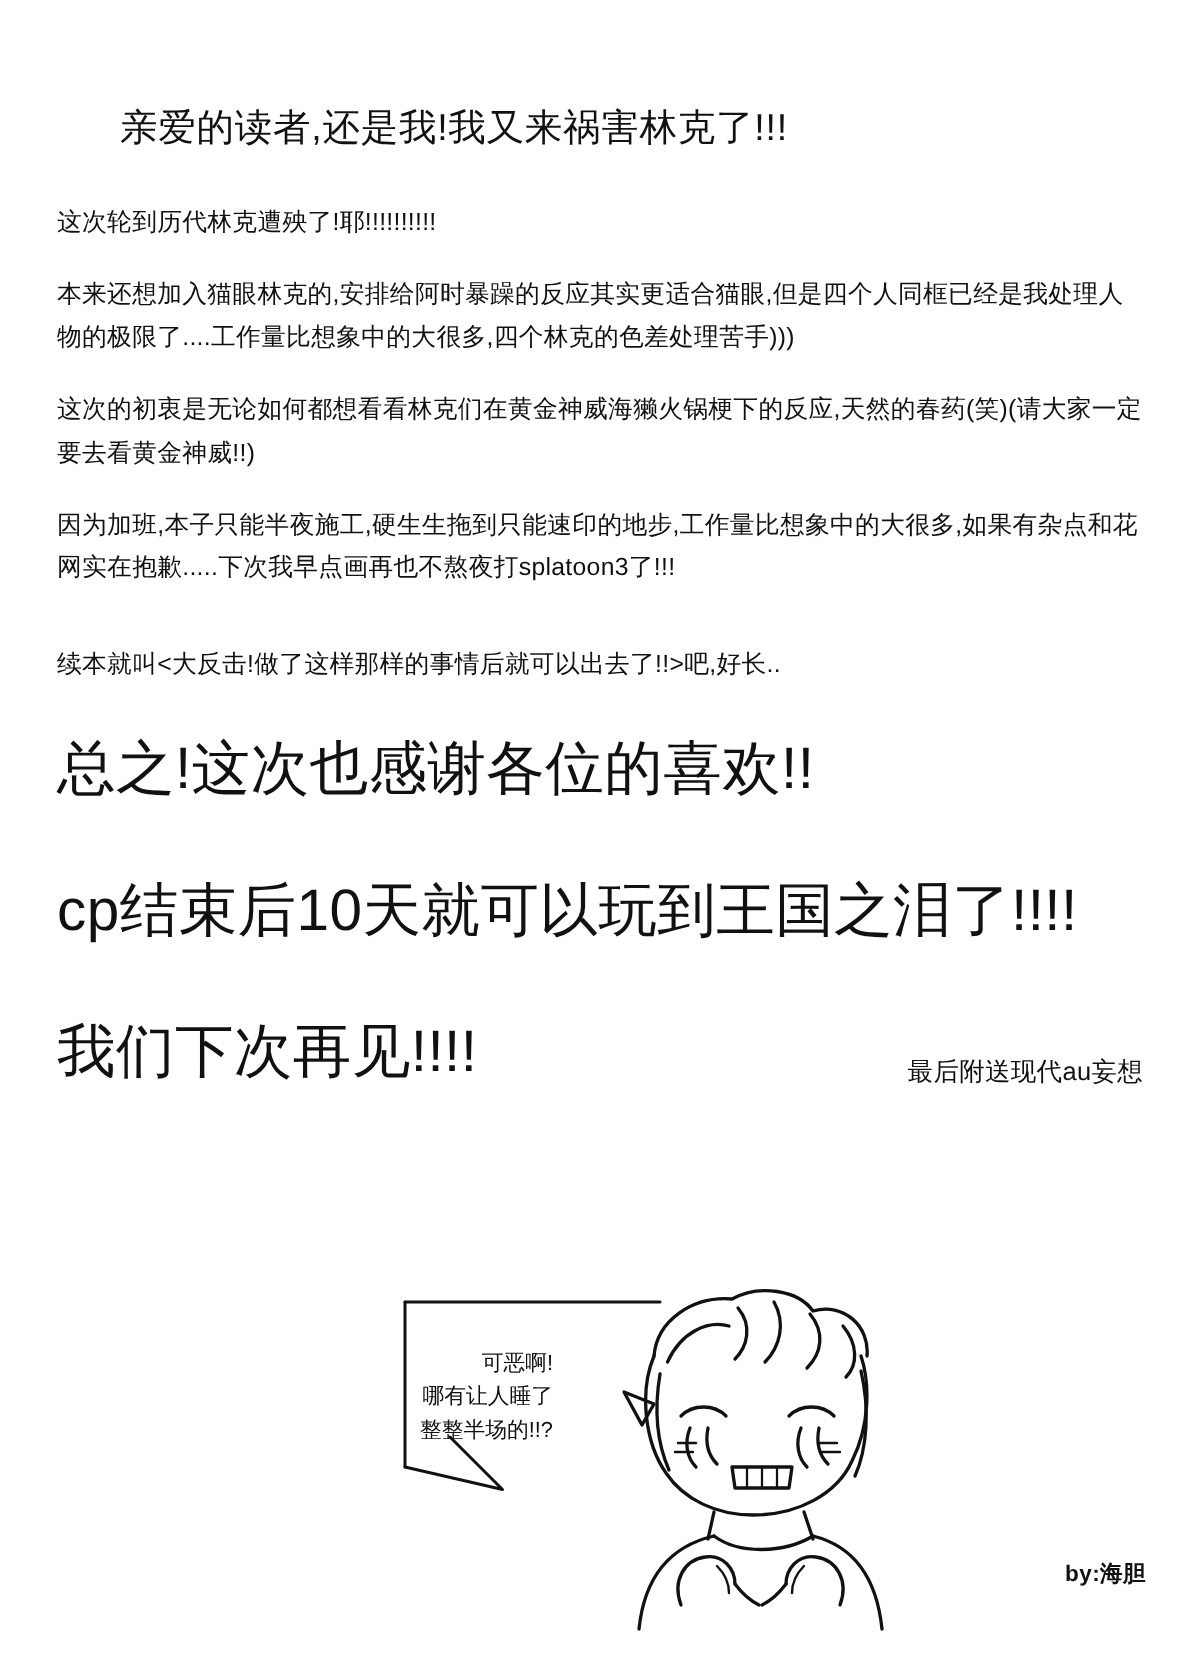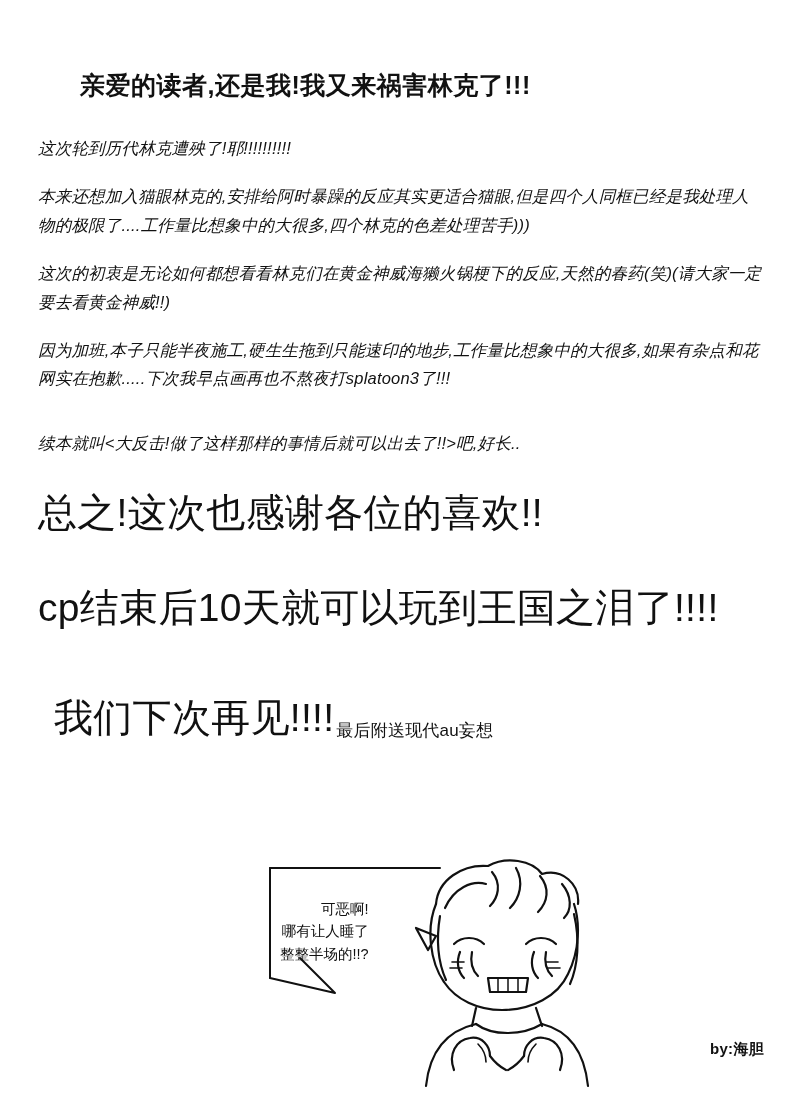--- a/index.html
+++ b/index.html
@@ -21,31 +21,30 @@
     background: #ffffff;
   }
   .content {
     position: absolute;
     left: 38px;
     top: 70px;
     width: 724px;
   }
   .title {
     font-size: 25px;
-    font-weight: bold;
+    font-weight: normal;
     letter-spacing: 0.5px;
     margin: 0 0 34px 42px;
     line-height: 1.2;
   }
   p.para {
     font-size: 16.5px;
     line-height: 1.72;
     margin: 0 0 20px 0;
     letter-spacing: 0.2px;
-    font-style: italic;
   }
   p.para.tight {
     margin-bottom: 14px;
   }
   .strike {
     text-decoration: line-through;
     text-decoration-thickness: 1px;
   }
   .big {
     font-size: 39px;
@@ -53,21 +52,22 @@
     margin: 0;
     letter-spacing: 0.3px;
   }
   .gap-lg { height: 26px; }
   .gap-md { height: 16px; }
   .gap-sm { height: 10px; }
   .line-last {
     display: flex;
     align-items: flex-end;
     gap: 2px;
-    margin: 16px;
+    margin: 0;
+    justify-content: space-between;
   }
   .line-last .big { white-space: nowrap; }
   .small-note {
     font-size: 17px;
     line-height: 1.2;
     padding-bottom: 4px;
     letter-spacing: 0.2px;
   }
   .art {
     position: absolute;

